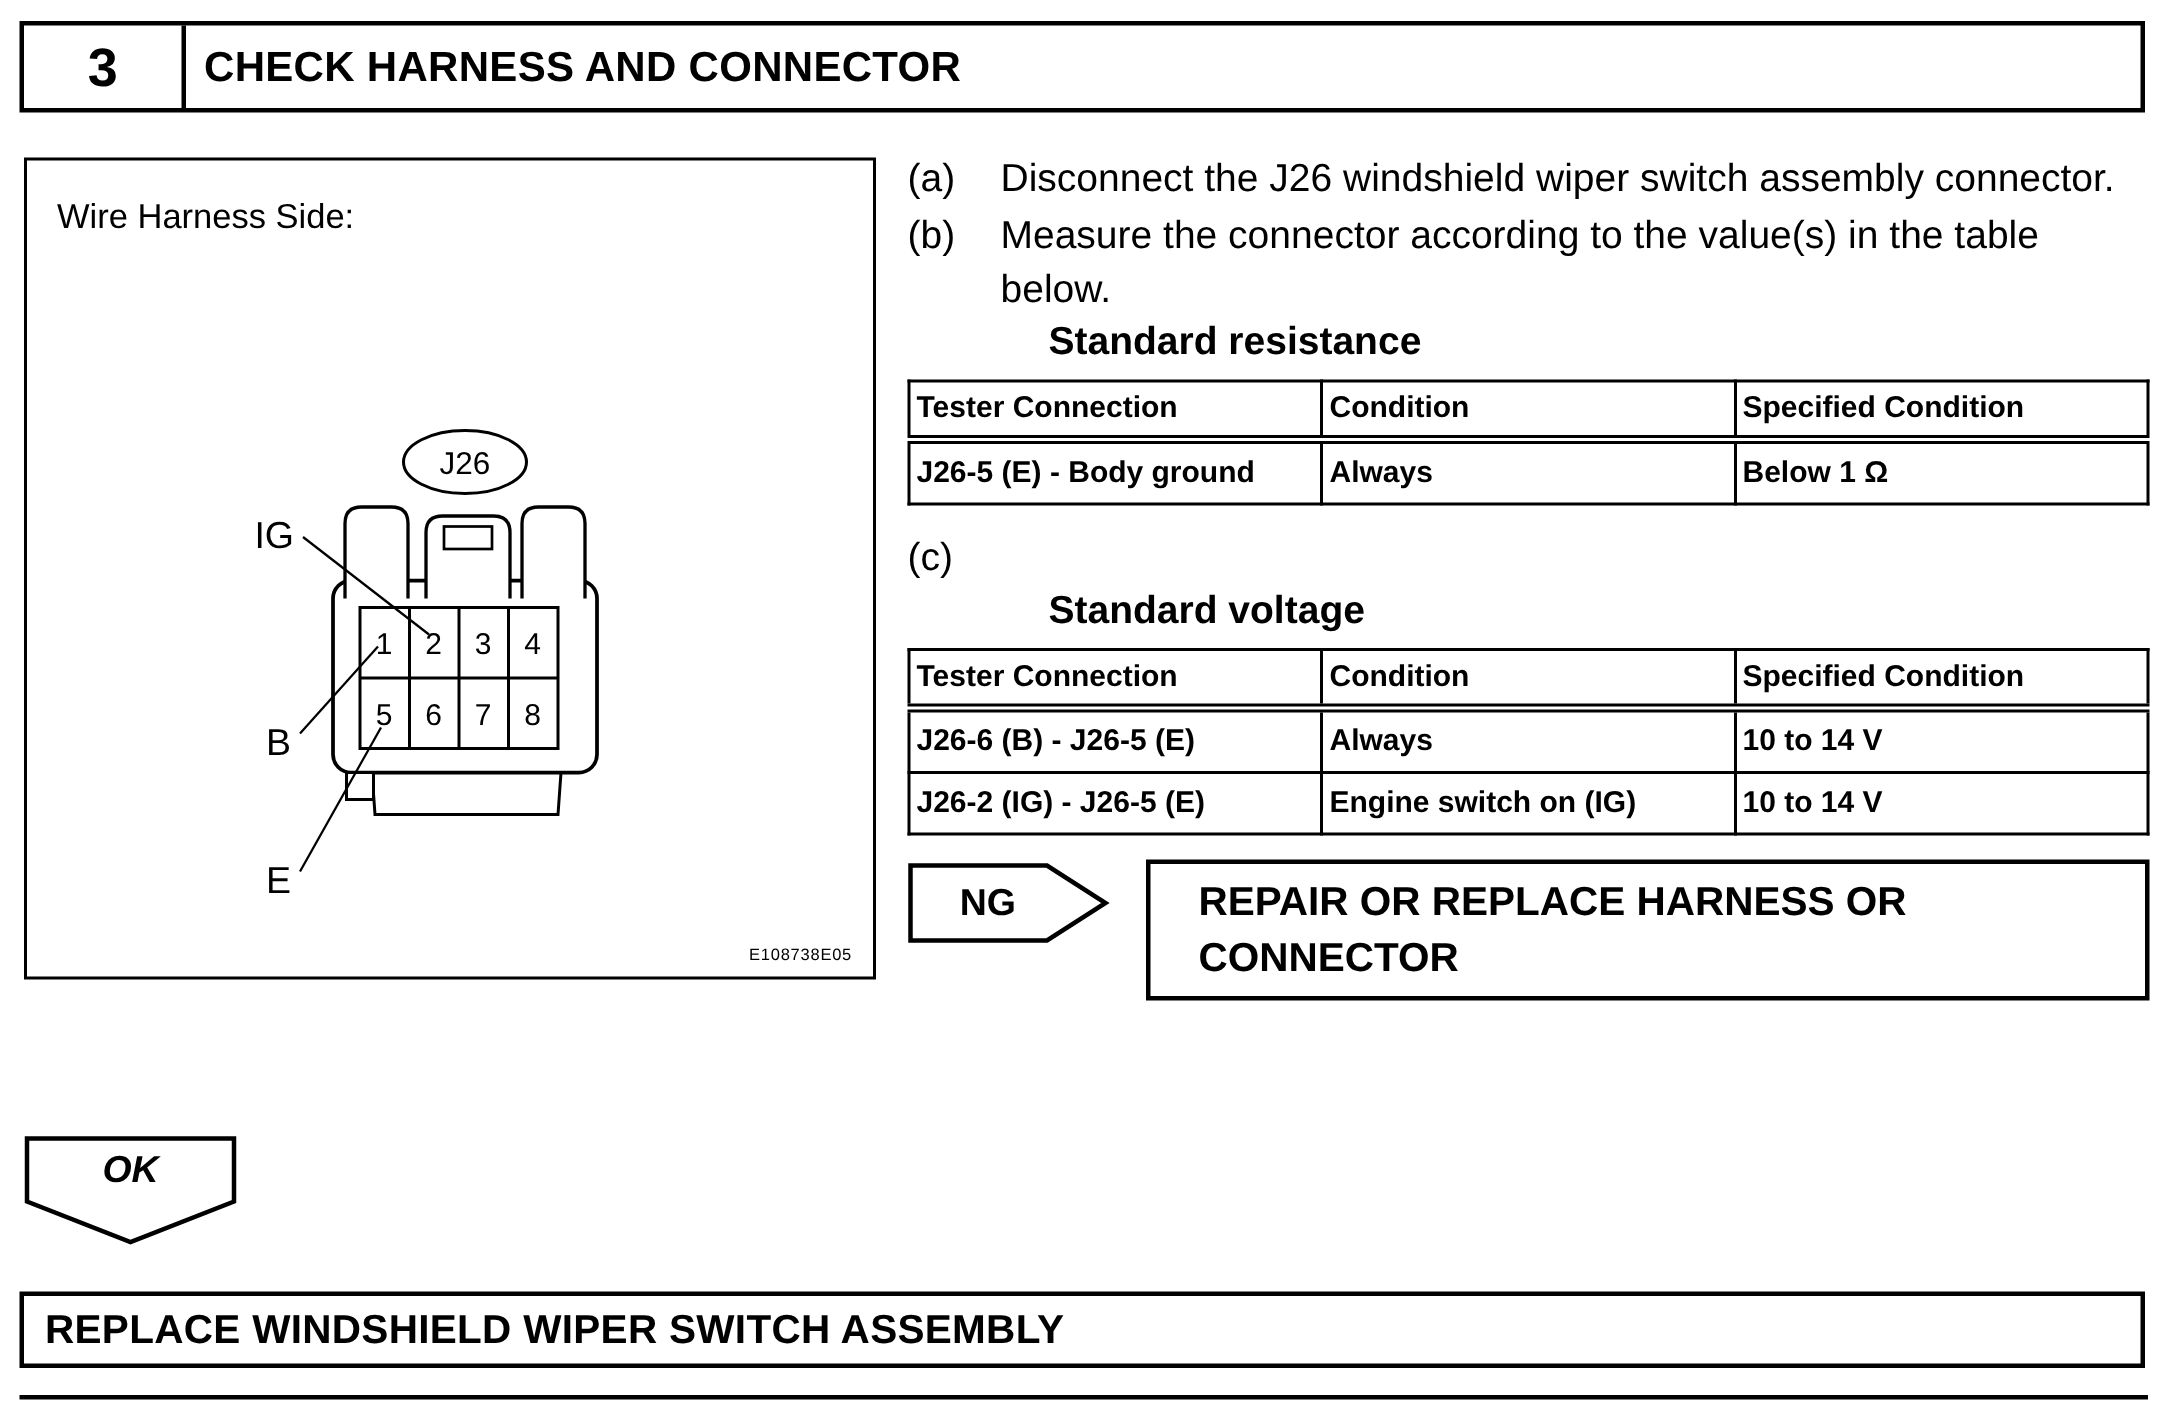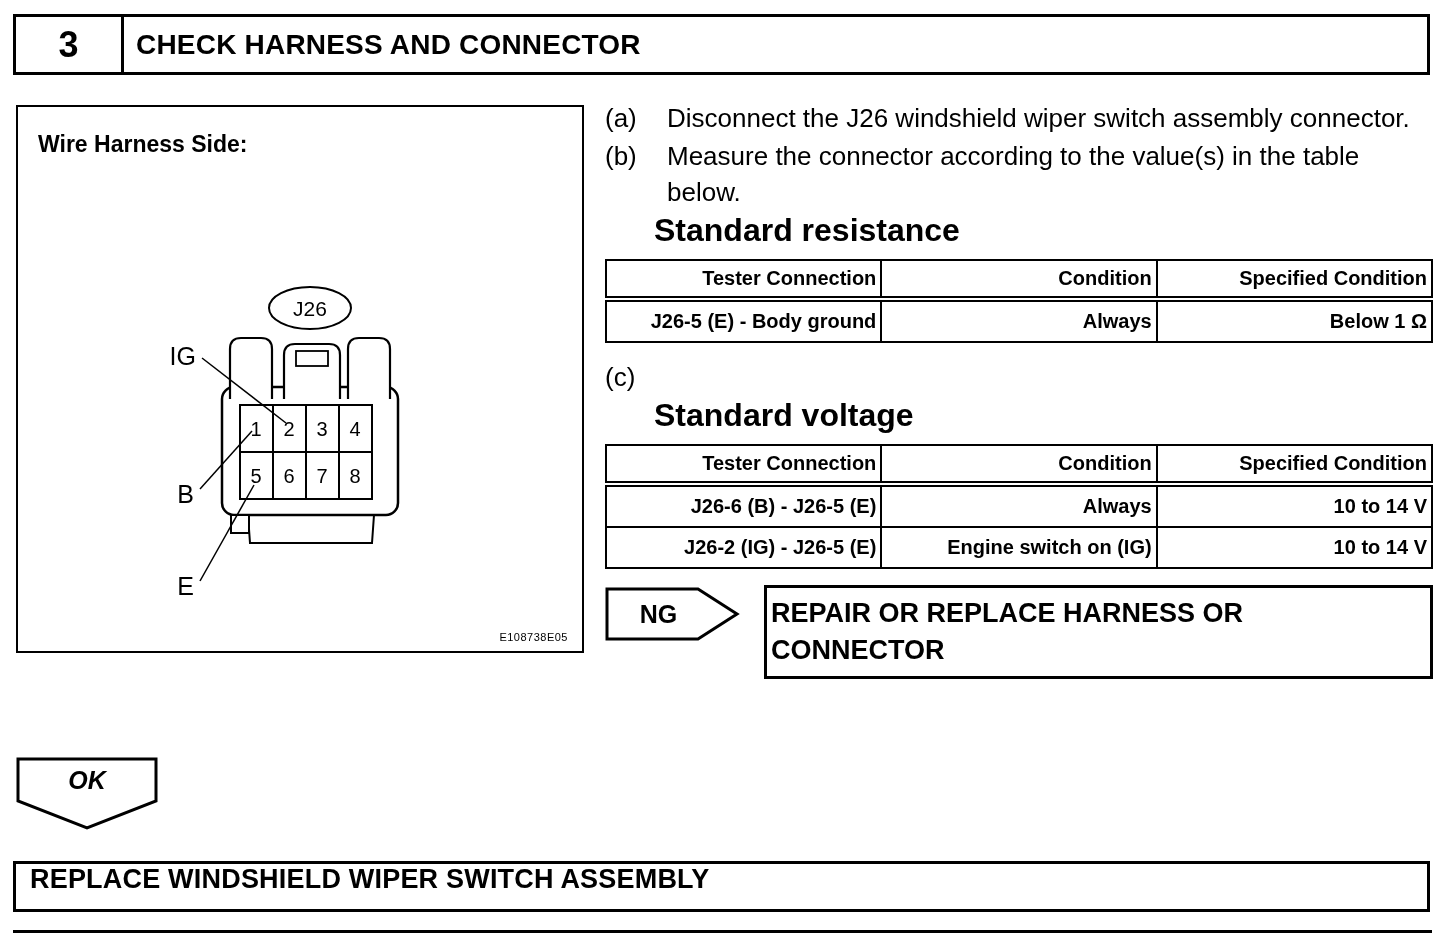--- a/index.html
+++ b/index.html
@@ -11,56 +11,56 @@
   .header-box { position: absolute; left: 13px; top: 14px; width: 1417px; height: 61px;
                 border: 3px solid #000; display: flex; align-items: stretch; }
   .header-num { width: 108px; border-right: 3px solid #000; display: flex;
                 align-items: center; justify-content: center; font-size: 36px; font-weight: bold; }
   .header-title { flex: 1; display: flex; align-items: center; padding-left: 12px;
                   font-size: 28px; font-weight: bold; letter-spacing: 0.2px; }
 
   
   .figure-box { position: absolute; left: 16px; top: 105px; width: 568px; height: 548px;
                 border: 2px solid #000; }
-  .figure-label { position: absolute; left: 20px; top: 24px; font-size: 23px; font-weight: bold; }
+  .figure-label { position: absolute; left: 20px; top: 24px; font-size: 23px; font-weight: normal; }
   .figure-svg { position: absolute; left: 0; top: 0; }
   .figure-caption { position: absolute; right: 14px; bottom: 8px; font-size: 11px; letter-spacing: 0.5px; }
 
   
   .right-col { position: absolute; left: 605px; top: 100px; width: 828px; }
   .step { display: flex; font-size: 26px; line-height: 36px; margin-bottom: 2px; }
   .step-marker { width: 62px; flex-shrink: 0; }
   .step-text { max-width: 760px; }
-  .sub-title { margin-left: 49px; font-size: 32px; font-weight: bold; margin-top: 2px; margin-bottom: 10px; }
+  .sub-title { margin-left: 94px; font-size: 26px; font-weight: bold; margin-top: 2px; margin-bottom: 10px; }
 
   table.spec { border-collapse: collapse; width: 828px; margin-bottom: 16px; background: #fff; }
-  table.spec th, table.spec td { border: 2px solid #000; font-size: 20px; text-align: right; }
+  table.spec th, table.spec td { border: 2px solid #000; font-size: 20px; text-align: left; }
   table.spec th { font-weight: bold; padding: 6px 4px; border-bottom: 6px double #000; }
   table.spec td { font-weight: bold; padding: 8px 4px; }
   table.spec col { width: 33.33%; }
 
   
   .ng-row { display: flex; align-items: flex-start; margin-top: 10px; }
   .ng-text { position: absolute; left: 0; top: 0; width: 135px; height: 54px;
              display: flex; align-items: center; justify-content: center;
              font-size: 25px; font-weight: bold; padding-right: 28px; }
   .ng-arrow-wrap { position: relative; width: 135px; height: 54px; flex-shrink: 0; margin-top: 2px; }
   .ng-action-box { margin-left: 24px; flex: 1; border: 3px solid #000; min-height: 92px;
                    font-size: 27px; font-weight: bold; line-height: 37px;
-                   padding: 7px 16px 7px 4px; display: flex; align-items: center; }
+                   padding: 7px 16px 7px 32px; display: flex; align-items: center; }
 
   
   .ok-arrow-wrap { position: absolute; left: 16px; top: 757px; width: 142px; height: 74px; }
   .ok-text { position: absolute; left: 0; top: 0; width: 142px; height: 46px;
              display: flex; align-items: center; justify-content: center;
              font-size: 25px; font-weight: bold; font-style: italic; }
 
   
   .footer-box { position: absolute; left: 13px; top: 861px; width: 1417px; height: 51px;
-                border: 3px solid #000; display: flex; align-items: flex-start;
+                border: 3px solid #000; display: flex; align-items: center;
                 padding-left: 14px; font-size: 27px; font-weight: bold; letter-spacing: 0.2px; }
   .bottom-rule { position: absolute; left: 13px; top: 930px; width: 1419px; height: 0;
                  border-top: 3px solid #000; }
 
   svg text { font-family: "Liberation Sans", sans-serif; fill: #000; }
 </style>
 </head>
 <body>
 
 <div id="page">

